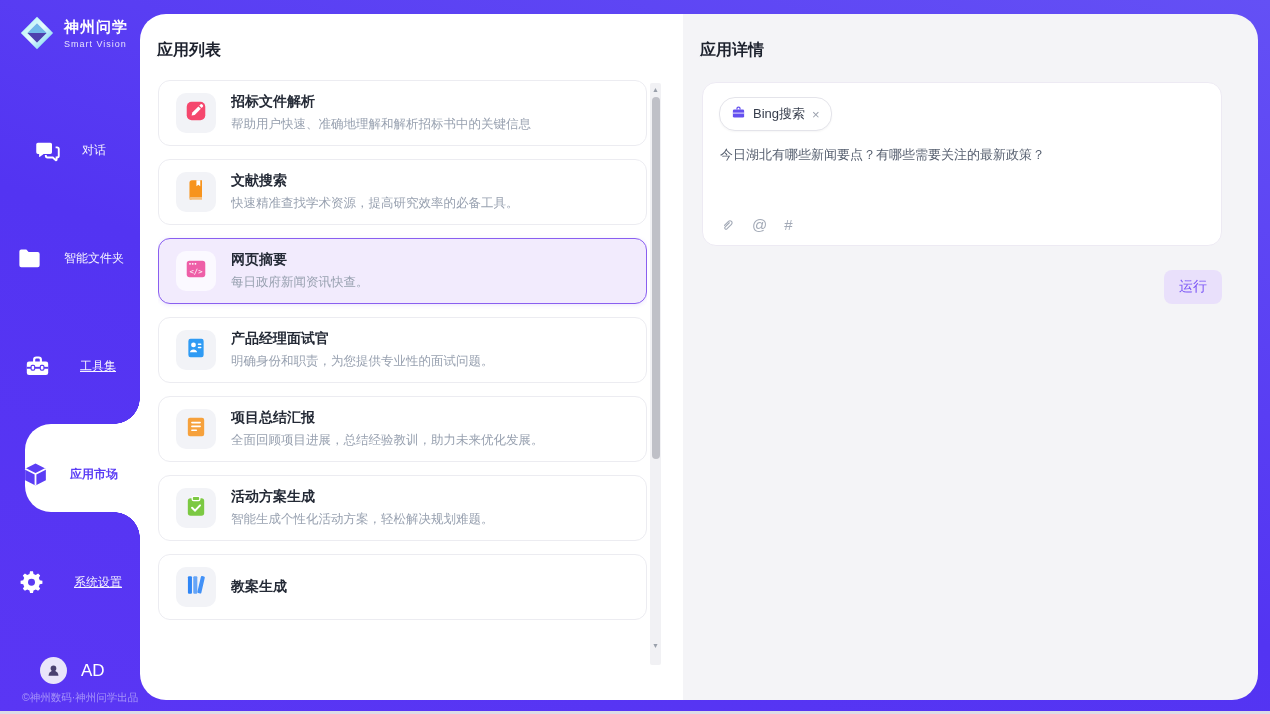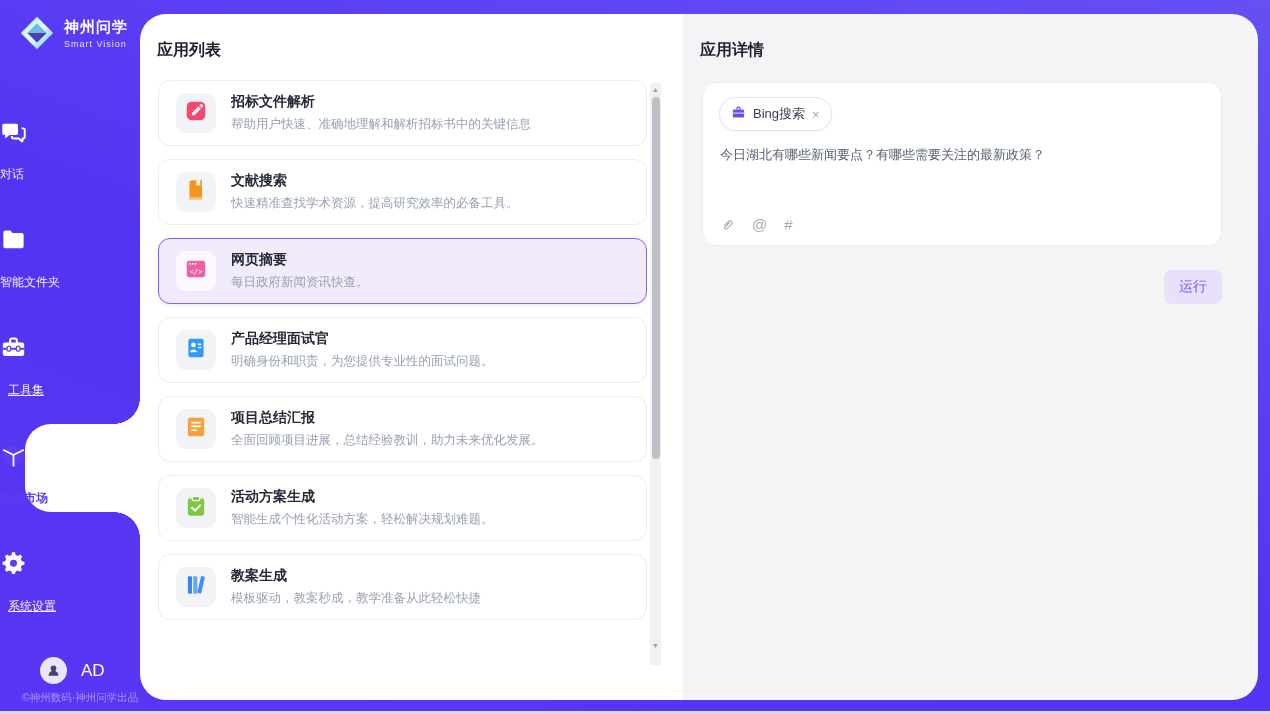--- a/index.html
+++ b/index.html
@@ -8,22 +8,22 @@
            background:linear-gradient(200deg,#6450f5 0%,#5334f2 55%,#5a36f4 100%); overflow:hidden; }
   .bottom-edge { position:absolute; left:0; right:0; bottom:0; height:3px; background:#dcdce6; }
 
   
   .sidebar { position:absolute; left:0; top:0; width:140px; height:714px; color:#fff; }
   .logo { position:absolute; left:18px; top:14px; display:flex; align-items:center; gap:8px; }
   .logo-mark { width:38px; height:38px; }
   .logo-title { font-size:15px; font-weight:bold; letter-spacing:1px; }
   .logo-sub { font-size:9px; opacity:.85; letter-spacing:1px; margin-top:2px; }
   .nav { position:absolute; left:0; top:96px; width:140px; }
-  .nav-item { position:relative; height:108px; display:flex; flex-direction:column;
-              align-items:flex-start; justify-content:center; gap:21px; cursor:pointer; }
+  .nav-item { position:relative; height:108px; display:flex; 
+              align-items:center; justify-content:center; gap:21px; cursor:pointer; }
   .nav-item .ni-icon { width:27px; height:27px; position:relative; z-index:1; }
   .nav-item .ni-icon svg { width:100%; height:100%; }
   .nav-label { font-size:12px; color:rgba(255,255,255,.95); position:relative; z-index:1; }
   .nav-label.u { text-decoration:underline;margin-left:8px; }
   .nav-item.active .nav-label { color:#5b3df5; font-weight:bold; text-decoration:none; }
   .bump { position:absolute; left:25px; right:0; top:4px; bottom:16px; background:#fff;
           border-radius:26px 0 0 26px; z-index:0; }
   .bump::before { content:""; position:absolute; right:0; top:-26px; width:26px; height:26px;
           background:radial-gradient(circle at 0 0, rgba(0,0,0,0) 25.6px, #fff 26px); }
   .bump::after { content:""; position:absolute; right:0; bottom:-26px; width:26px; height:26px;
@@ -254,21 +254,20 @@
               <span><svg viewBox="0 0 22 22">
                   <rect x="3.6" y="3" width="3.7" height="16" rx="1" fill="#2f86f6"></rect>
                   <rect x="8.5" y="3" width="3.7" height="16" rx="1" fill="#2f86f6" opacity=".72"></rect>
                   <g transform="rotate(13 16.5 11)">
                     <rect x="13.8" y="3" width="3.7" height="16" rx="1" fill="#2f86f6" opacity=".9"></rect>
                   </g>
                 </svg></span>
             </span>
             <div class="card-text">
               <div class="card-title">教案生成</div>
-              <div class="card-desc">模板驱动，教案秒成，教学准备从此轻松快捷</div>
             </div>
           </div>
         </div>
       <div class="sb-track">
         <span class="sb-arrow sb-up">▲</span>
         <span class="sb-thumb"></span>
         <span class="sb-arrow sb-down">▼</span>
       </div>
     </div>
 

